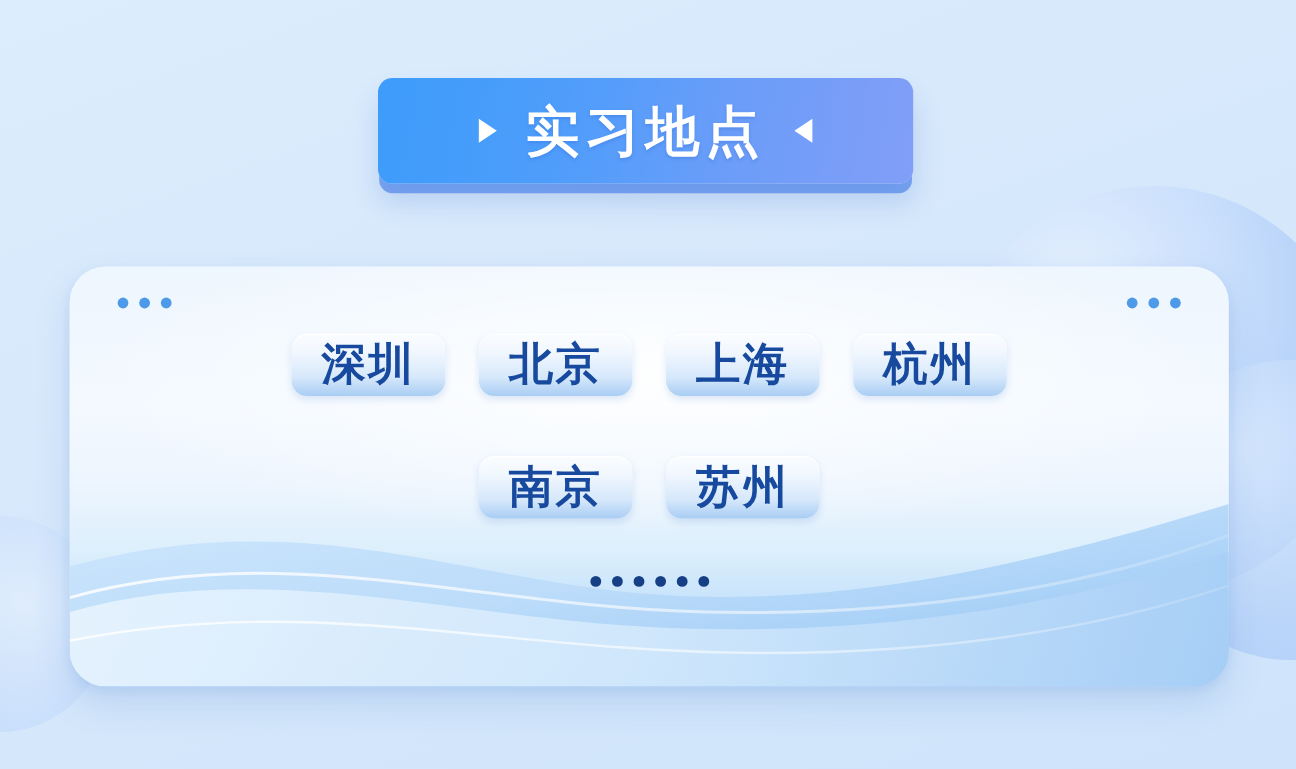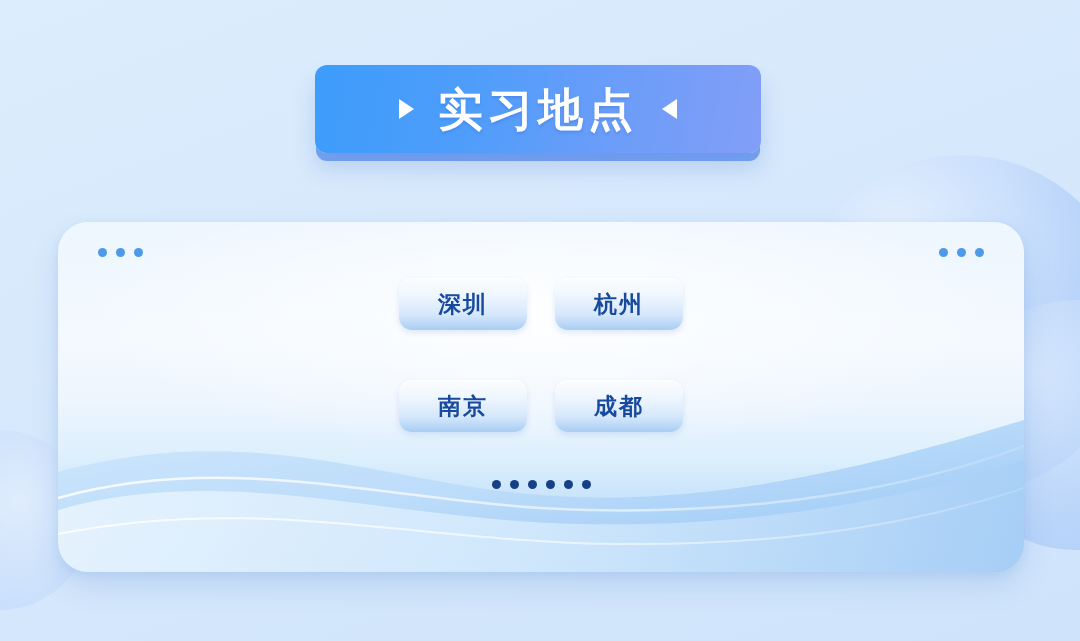--- a/index.html
+++ b/index.html
@@ -137,21 +137,21 @@
   .city-pill {
     width:128px; height:52px;
     border-radius:13px;
     background:linear-gradient(180deg,#fbfdff 0%,#f1f7fe 30%,#d6e8fb 70%,#a9cdf4 100%);
     box-shadow:0 3px 6px rgba(90,140,210,.18), inset 0 1px 0 rgba(255,255,255,.9);
     display:flex;
     align-items:center;
     justify-content:center;
   }
   .city-pill span {
-    font-size:23px;
+    font-size:37px;
     font-weight:bold;
     color:#174a9e;
     letter-spacing:2px;
     line-height:1;
     white-space:nowrap;
     font-family:Liberation Serif, serif;
   }
 
   
   #ellipsis {
@@ -225,30 +225,36 @@
       <span class="d"></span>
     </div>
 
     <div id="rows">
 
       <div class="row">
         <div class="city-pill">
           <span>深圳</span>
         </div>
         <div class="city-pill">
+          <span>北京</span>
+        </div>
+        <div class="city-pill">
+          <span>上海</span>
+        </div>
+        <div class="city-pill">
           <span>杭州</span>
         </div>
       </div>
 
       <div class="row">
         <div class="city-pill">
           <span>南京</span>
         </div>
         <div class="city-pill">
-          <span>成都</span>
+          <span>苏州</span>
         </div>
       </div>
 
     </div>
 
     <div id="ellipsis">
       <span class="e"></span>
       <span class="e"></span>
       <span class="e"></span>
       <span class="e"></span>

